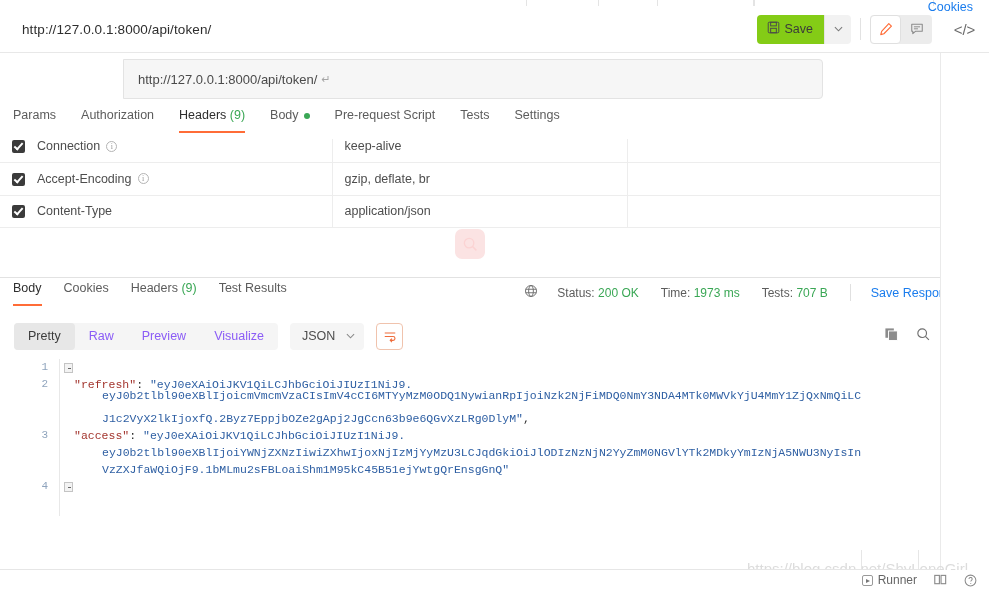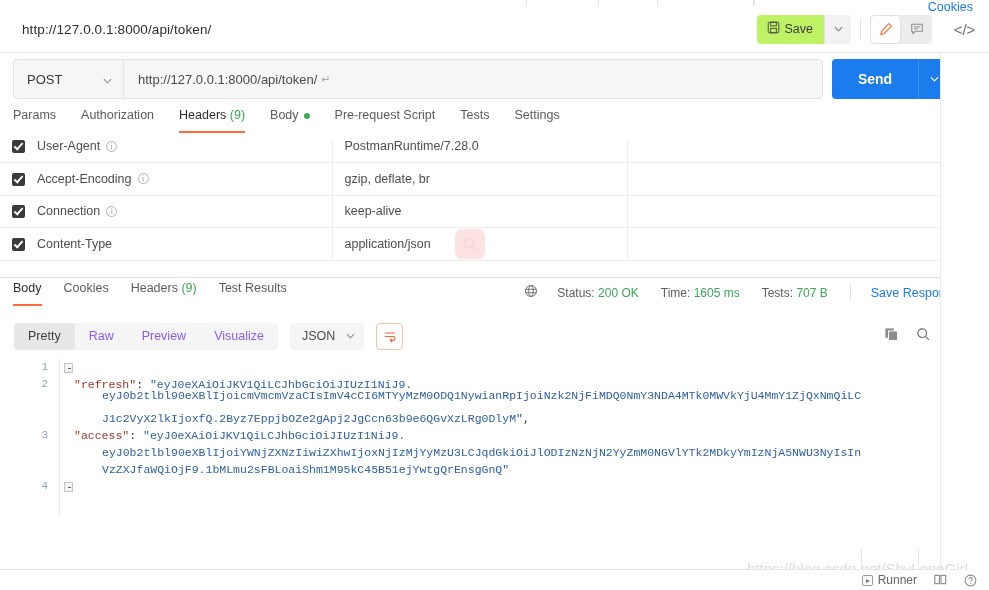--- a/index.html
+++ b/index.html
@@ -25,21 +25,21 @@
     border-bottom:1px solid #e8e8e8; background:#fff;
     display:flex; align-items:center;
   }
   .req-title {
     margin-left:22px; font-size:13.5px; color:#2e2e2e; letter-spacing:0.1px;
   }
   .namebar-right { margin-left:auto; display:flex; align-items:center; height:100%; padding-right:8px; }
   .save-group { display:flex; align-items:stretch; border-radius:4px; overflow:hidden; height:29px; }
   .save-btn {
     display:flex; align-items:center; gap:5px;
-    background:#bef264; padding:0 11px 0 10px; font-size:12.5px; color:#3b3b3b;
+    background:#84cc16; padding:0 11px 0 10px; font-size:12.5px; color:#3b3b3b;
     border-right:1px solid #e3e3e3; cursor:pointer;
   }
   .save-caret {
     background:#f2f2f2; width:26px; display:flex; align-items:center; justify-content:center;
     cursor:pointer;
   }
   .vdiv { width:1px; height:22px; background:#e2e2e2; margin:0 9px; }
   .iconpair { display:flex; align-items:stretch; height:29px; border-radius:4px; overflow:hidden; background:#ececec; }
   .ip-btn { width:31px; display:flex; align-items:center; justify-content:center; cursor:pointer; }
   .ip-btn.active { background:#fff; border:1px solid #e0e0e0; border-radius:4px; }
@@ -225,39 +225,23 @@
           </svg>
         </div>
       </div>
     </div>
   </div>
   <div class="code-btn">
     <span>&lt;/&gt;</span>
   </div>
 
   <div class="urlrow">
-    <div class="method-sel">
-      <span class="m">POST</span>
-      <span class="mc">
-        <svg width="9" height="6" viewBox="0 0 10 6">
-            <path d="M1 1l4 4 4-4" stroke="#8a8a8a" stroke-width="1.2" fill="none"></path>
-          </svg>
-      </span>
-    </div>
     <div class="url-field">
       <span class="u">http://127.0.0.1:8000/api/token/</span>
       <span class="ucr">↵</span>
-    </div>
-    <div class="send-group">
-      <div class="send-btn">Send</div>
-      <div class="send-caret">
-        <svg width="9" height="6" viewBox="0 0 10 6">
-            <path d="M1 1l4 4 4-4" stroke="#fff" stroke-width="1.3" fill="none"></path>
-          </svg>
-      </div>
     </div>
   </div>
 
   <div class="reqtabs" id="req-tabs">
       <div class="rtab"><span>Params</span></div>
       <div class="rtab"><span>Authorization</span></div>
       <div class="rtab active"><span>Headers</span><span class="cnt"> (9)</span></div>
       <div class="rtab"><span>Body</span><span class="dot-green"></span></div>
       <div class="rtab"><span>Pre-request Script</span></div>
       <div class="rtab"><span>Tests</span></div>
@@ -265,53 +249,42 @@
     </div>
   <div class="cookies-link">Cookies</div>
 
   <div class="hdr-area">
     <table class="hdr-table">
       <tbody id="hdr-body">
           <tr>
             <td class="c-check"><span class="chk"></span></td>
             <td class="c-key">
               <div class="keycell">
-                <span>User-Agent</span>
+                <span>Connection</span>
                 <span class="info-i">i</span>
               </div>
             </td>
-            <td class="c-val">PostmanRuntime/7.28.0</td>
+            <td class="c-val">keep-alive</td>
             <td class="c-desc"></td>
           </tr>
           <tr>
             <td class="c-check"><span class="chk"></span></td>
             <td class="c-key">
               <div class="keycell">
                 <span>Accept-Encoding</span>
                 <span class="info-i">i</span>
               </div>
             </td>
             <td class="c-val">gzip, deflate, br</td>
             <td class="c-desc"></td>
           </tr>
           <tr>
             <td class="c-check"><span class="chk"></span></td>
             <td class="c-key">
               <div class="keycell">
-                <span>Connection</span>
-                <span class="info-i">i</span>
-              </div>
-            </td>
-            <td class="c-val">keep-alive</td>
-            <td class="c-desc"></td>
-          </tr>
-          <tr>
-            <td class="c-check"><span class="chk"></span></td>
-            <td class="c-key">
-              <div class="keycell">
                 <span>Content-Type</span>
               </div>
             </td>
             <td class="c-val">application/json</td>
             <td class="c-desc"></td>
           </tr>
         </tbody>
     </table>
   </div>
   <div class="hdr-rightpane"></div>
@@ -338,21 +311,21 @@
           <ellipse cx="8" cy="8" rx="2.7" ry="6.3"></ellipse>
           <path d="M1.9 6h12.2M1.9 10h12.2"></path>
       </svg>
     </span>
     <span class="mi">
       <span>Status:</span>
       <span class="okg">200 OK</span>
     </span>
     <span class="mi">
       <span>Time:</span>
-      <span class="okg">1605 ms</span>
+      <span class="okg">1973 ms</span>
     </span>
     <span class="mi">
       <span>Tests:</span>
       <span class="okg">707 B</span>
     </span>
     <span class="meta-div"></span>
     <span class="save-resp">
       <span>Save Response</span>
       <svg width="9" height="6" viewBox="0 0 10 6">
           <path d="M1 1l4 4 4-4" stroke="#1a7ced" stroke-width="1.2" fill="none"></path>

